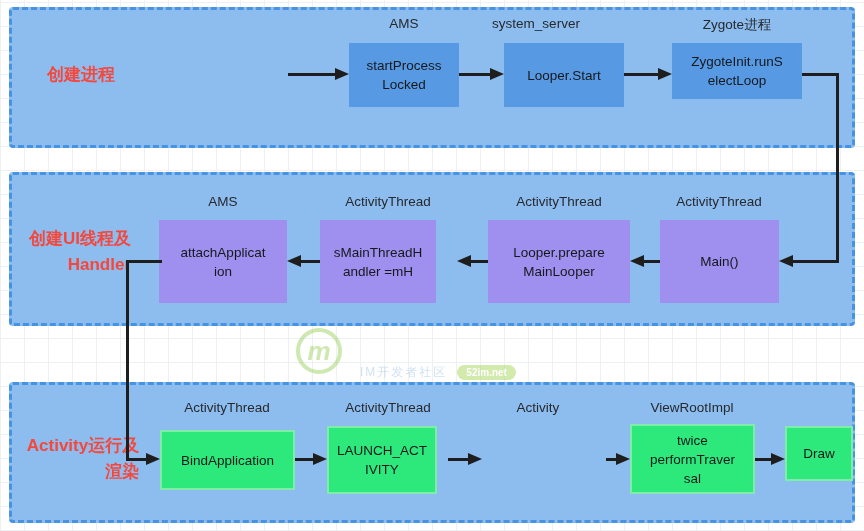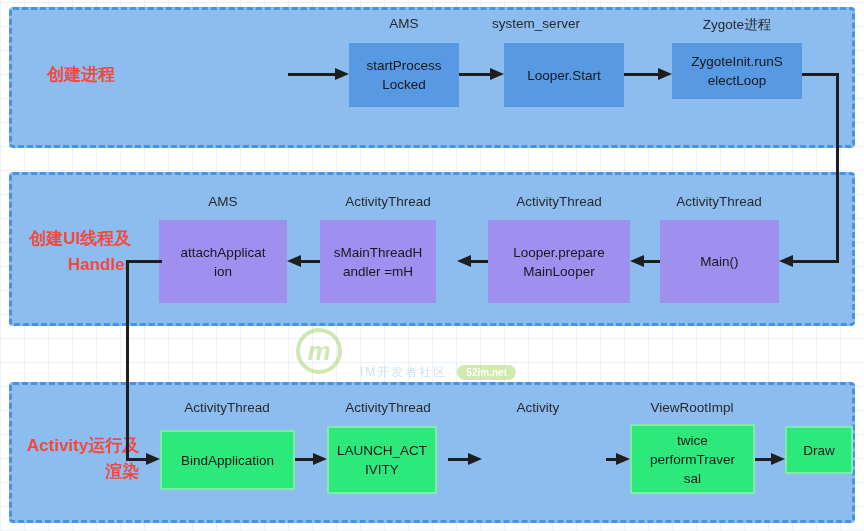--- a/index.html
+++ b/index.html
@@ -131,21 +131,21 @@
   <div class="toplabel" style="left:388px; top:400px;">ActivityThread</div>
   <div class="toplabel" style="left:538px; top:400px;">Activity</div>
   <div class="toplabel" style="left:692px; top:400px;text-align:right;">ViewRootImpl</div>
 
   <div class="fbox green" style="left:160px; top:430px; width:135px; height:60px;">BindApplication</div>
   <div class="fbox green" style="left:327px; top:426px; width:110px; height:68px;">LAUNCH_ACT
 IVITY</div>
   <div class="fbox green" style="left:630px; top:424px; width:125px; height:70px;">twice
 performTraver
 sal</div>
-  <div class="fbox green" style="left:785px; top:426px; width:68px;  height:48px;">Draw</div>
+  <div class="fbox green" style="left:785px; top:426px; width:68px;  height:55px;">Draw</div>
 
   <div class="hline" style="left:295px; top:458px; width:20px;"></div>
   <div class="headR" style="left:313px; top:453px;"></div>
   <div class="hline" style="left:448px; top:458px; width:22px;"></div>
   <div class="headR" style="left:468px; top:453px;"></div>
   <div class="hline" style="left:606px; top:458px; width:12px;"></div>
   <div class="headR" style="left:616px; top:453px;"></div>
   <div class="hline" style="left:755px; top:458px; width:18px;"></div>
   <div class="headR" style="left:771px; top:453px;"></div>
 

